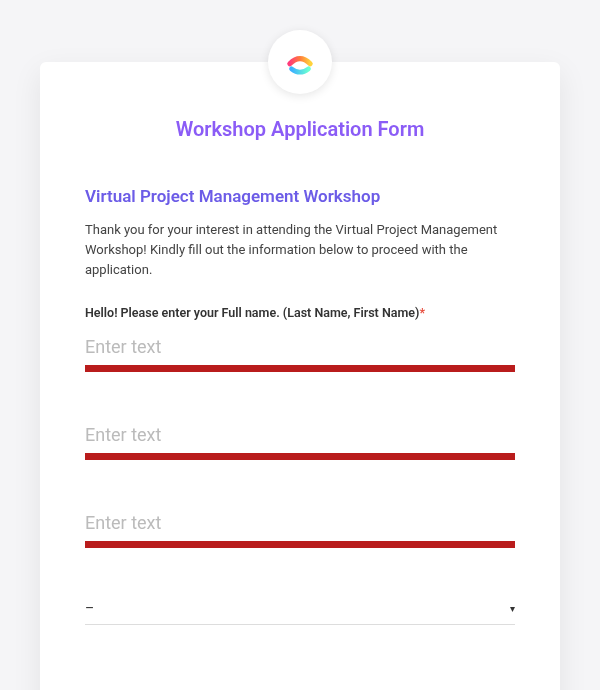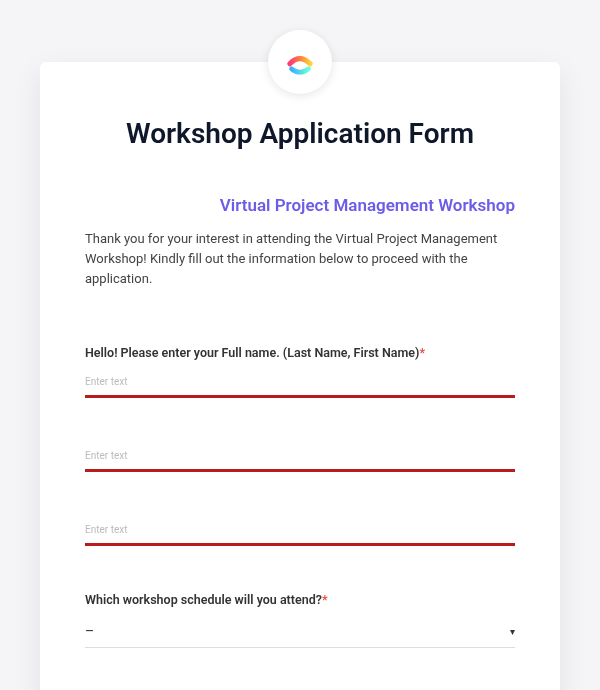--- a/index.html
+++ b/index.html
@@ -32,58 +32,58 @@
       width: 64px;
       height: 64px;
       background: #ffffff;
       border-radius: 50%;
       box-shadow: 0 2px 10px rgba(0,0,0,0.1);
       display: flex;
       align-items: center;
       justify-content: center;
     }
     .page-title {
-      font-size: 28px;
+      font-size: 20px;
       font-weight: 600;
-      color: #0f172a;
+      color: #8b5cf6;
       text-align: center;
       margin-bottom: 45px;
     }
     .subtitle {
       font-size: 17px;
       font-weight: 600;
       color: #6c5ce7;
-      text-align: right;
+      text-align: left;
       margin-bottom: 14px;
     }
     .intro {
       font-size: 13px;
       color: #444;
       line-height: 1.55;
-      margin-bottom: 56px;
+      margin-bottom: 25px;
     }
     .field {
       margin-bottom: 46px;
     }
     .field-label {
       font-size: 12.5px;
       font-weight: 600;
       color: #333;
       display: block;
       margin-bottom: 10px;
     }
     .req {
       color: #e74c3c;
     }
     .text-input {
       width: 100%;
       border: none;
-      border-bottom: 3px solid #b91c1c;
+      border-bottom: 7px solid #b91c1c;
       padding: 6px 0 8px 0;
-      font-size: 10px;
+      font-size: 18px;
       color: #4d7c0f;
       outline: none;
       background: transparent;
       font-family: inherit;
     }
     .text-input::placeholder {
       color: #bbb;
     }
     .select-wrap {
       position: relative;
@@ -141,22 +141,19 @@
 
   <div class="field">
     <input type="text" class="text-input" placeholder="Enter text" style="">
   </div>
 
   <div class="field">
     <input type="text" class="text-input" placeholder="Enter text" style="">
   </div>
 
   <div class="field">
-    <label class="field-label">
-      <span>Which workshop schedule will you attend?</span><span class="req">*</span>
-    </label>
     <div class="select-wrap">
       <span class="select-value">–</span>
       <span class="select-caret">▾</span>
     </div>
   </div>
 
 </div>
 
 </body></html>

